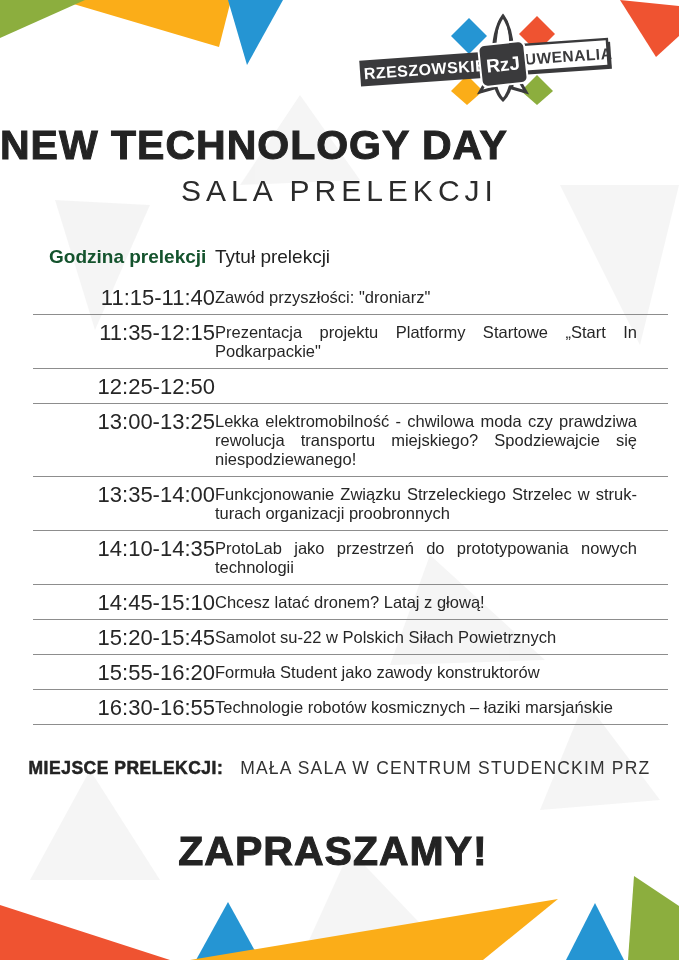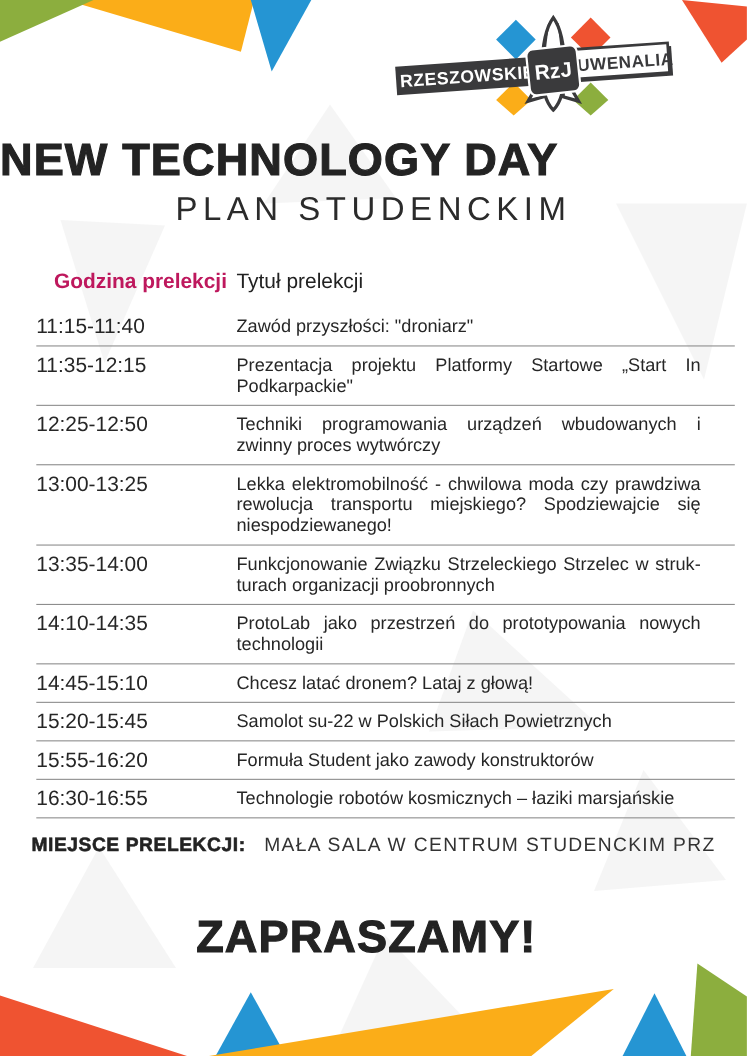--- a/index.html
+++ b/index.html
@@ -15,28 +15,28 @@
     position:absolute;left:0;top:122px;width:679px;
     font-size:41px;font-weight:900;letter-spacing:1px;color:#232323;
     -webkit-text-stroke:1px #232323;
   }
   .subtitle{
     position:absolute;left:0;top:174px;width:679px;text-align:center;
     font-size:30px;font-weight:300;letter-spacing:5px;color:#2b2b2b;
   }
   .schedule{position:absolute;left:33px;top:246px;width:635px;}
   .sched-header{display:grid;grid-template-columns:182px 1fr;padding-bottom:12px;}
-  .sched-header .col-time{font-size:19px;font-weight:bold;padding-left:16px;color:#be185d;}
+  .sched-header .col-time{font-size:19px;font-weight:bold;padding-left:16px;color:#14532d;}
   .sched-header .col-title{font-size:19px;font-weight:normal;padding-right:28px;color:#222;}
   .sched-row{
     display:grid;grid-template-columns:182px 1fr;
     border-bottom:1.5px solid #8d8d8d;
   }
   .cell-time{
-    text-align:left;font-size:19px;padding:8px 0 7px 0;line-height:19px;color:#262626;
+    text-align:right;font-size:22px;padding:8px 0 7px 0;line-height:19px;color:#262626;
   }
   .cell-title{
     font-size:16.5px;padding:8px 31px 7px 0;line-height:19px;color:#262626;
     text-align:justify;hyphens:manual;-webkit-hyphens:manual;
   }
   .venue{
     position:absolute;left:0;top:758px;width:679px;text-align:center;
     font-size:17.5px;color:#2e2e2e;white-space:nowrap;
   }
   .venue .venue-label{font-weight:700;-webkit-text-stroke:0.5px #232323;letter-spacing:0.5px;color:#232323;}
@@ -102,41 +102,40 @@
       <path d="M155,13 C158,27 159,40 159,54" fill="none" stroke-width="1.5" stroke="#3a3a3c"></path>
     </g>
 
     <g transform="rotate(-6 151 56)">
       <rect x="128" y="35" width="46" height="42" rx="6" stroke="#ffffff" stroke-width="2" fill="#3a3a3c"></rect>
       <text x="151" y="63" text-anchor="middle" font-size="19" fill="#ffffff">RzJ</text>
     </g>
   </svg>
 
   <div class="title">NEW TECHNOLOGY DAY</div>
-  <div class="subtitle">PLAN STUDENCKIM</div>
+  <div class="subtitle">SALA PRELEKCJI</div>
 
   <div class="schedule">
     <div class="sched-header">
       <div class="col-time">Godzina prelekcji</div>
       <div class="col-title">Tytuł prelekcji</div>
     </div>
     <div>
     <div class="sched-row">
       <div class="cell-time">11:15-11:40</div>
       <div class="cell-title">Zawód przyszłości: "droniarz"</div>
     </div>
 
     <div class="sched-row">
       <div class="cell-time">11:35-12:15</div>
       <div class="cell-title">Prezentacja projektu Platformy Startowe „Start In Podkarpackie"</div>
     </div>
 
     <div class="sched-row">
       <div class="cell-time">12:25-12:50</div>
-      <div class="cell-title">Techniki programowania urządzeń wbudowanych i zwinny proces wytwórczy</div>
     </div>
 
     <div class="sched-row">
       <div class="cell-time">13:00-13:25</div>
       <div class="cell-title">Lekka elektromobilność - chwilowa moda czy praw­dziwa rewolucja transportu miejskiego? Spodziewajcie się niespodziewanego!</div>
     </div>
 
     <div class="sched-row">
       <div class="cell-time">13:35-14:00</div>
       <div class="cell-title">Funkcjonowanie Związku Strzeleckiego Strzelec w struk­turach organizacji proobronnych</div>

